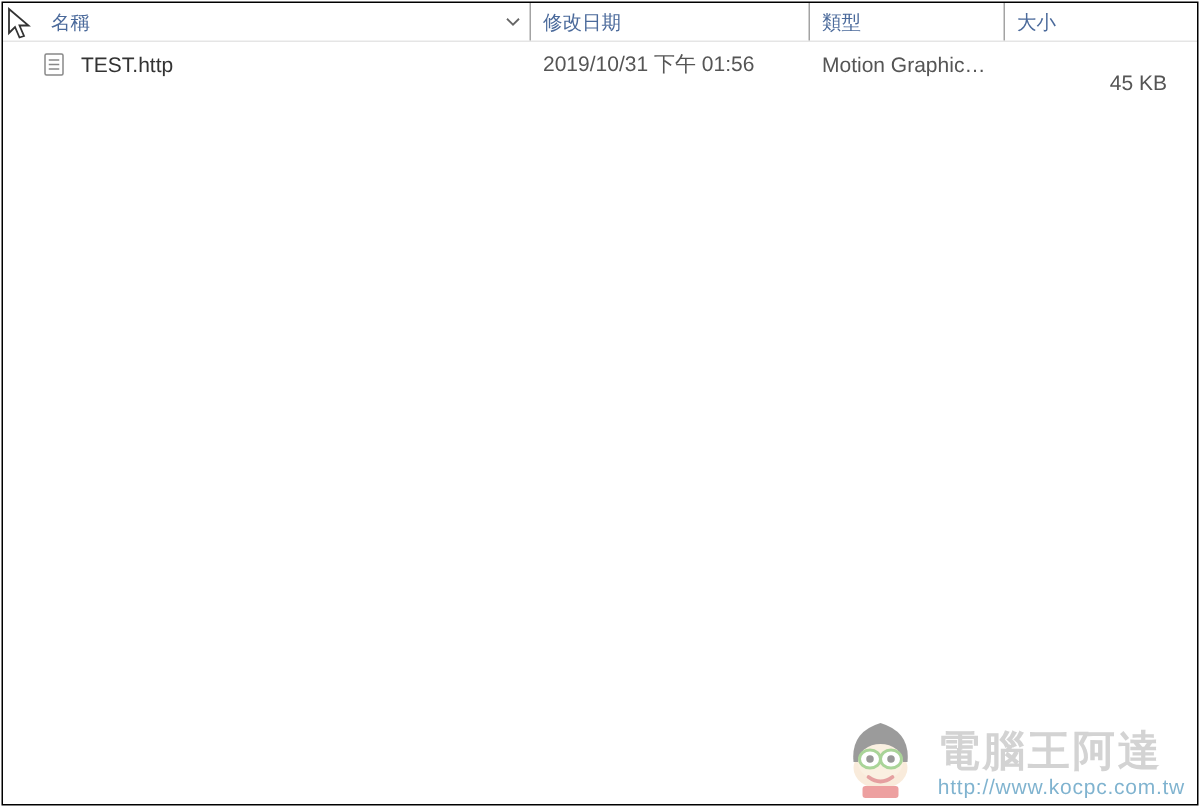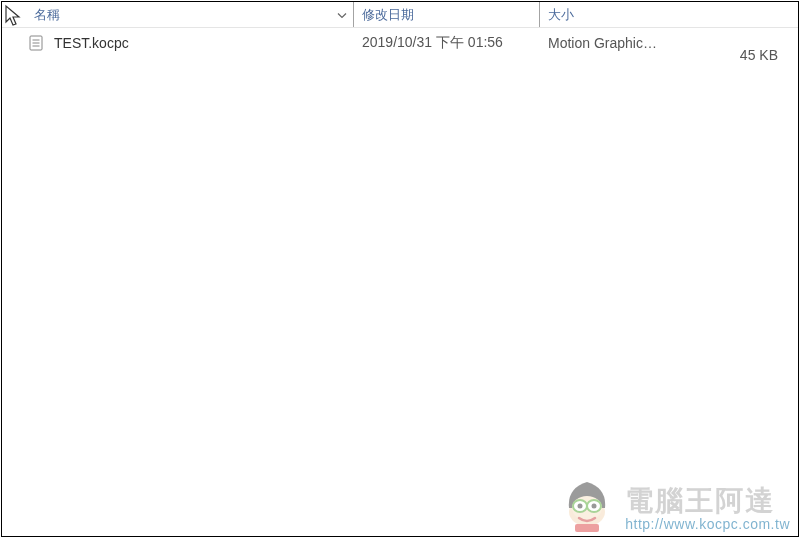--- a/index.html
+++ b/index.html
@@ -174,37 +174,40 @@
     <div class="header-cell col-name">
       <span>名稱</span>
       <span class="sort-dropdown">
         <svg width="10" height="6" viewBox="0 0 10 6">
             <path d="M1 1 L5 5 L9 1" fill="none" stroke="#666" stroke-width="1.2"></path>
           </svg>
       </span>
     </div>
     <div class="header-cell col-date">
       <span>修改日期</span>
+    </div>
+    <div class="header-cell col-type">
+      <span>類型</span>
     </div>
     <div class="header-cell col-size">
       <span>大小</span>
     </div>
   </div>
 
   <div class="file-row">
     <div class="file-cell file-name-cell">
       <span class="file-icon">
         <svg viewBox="0 0 14 16">
           <rect x="1" y="1" width="12" height="14" rx="1" fill="#fff" stroke="#888" stroke-width="1"></rect>
           <line x1="3.5" y1="5" x2="10.5" y2="5" stroke="#888" stroke-width="1"></line>
           <line x1="3.5" y1="8" x2="10.5" y2="8" stroke="#888" stroke-width="1"></line>
           <line x1="3.5" y1="11" x2="10.5" y2="11" stroke="#888" stroke-width="1"></line>
         </svg>
       </span>
-      <span>TEST.kocpc</span>
+      <span>TEST.http</span>
     </div>
     <div class="file-cell file-date-cell">2019/10/31 下午 01:56</div>
     <div class="file-cell file-type-cell">Motion Graphics ...</div>
     <div class="file-cell file-size-cell">45 KB</div>
   </div>
 
   <div class="watermark">
     <div class="watermark-cartoon">
       <svg width="64" height="64" viewBox="0 0 64 64">
         <ellipse cx="32" cy="44" rx="18" ry="14" fill="#f4d9b8"></ellipse>

